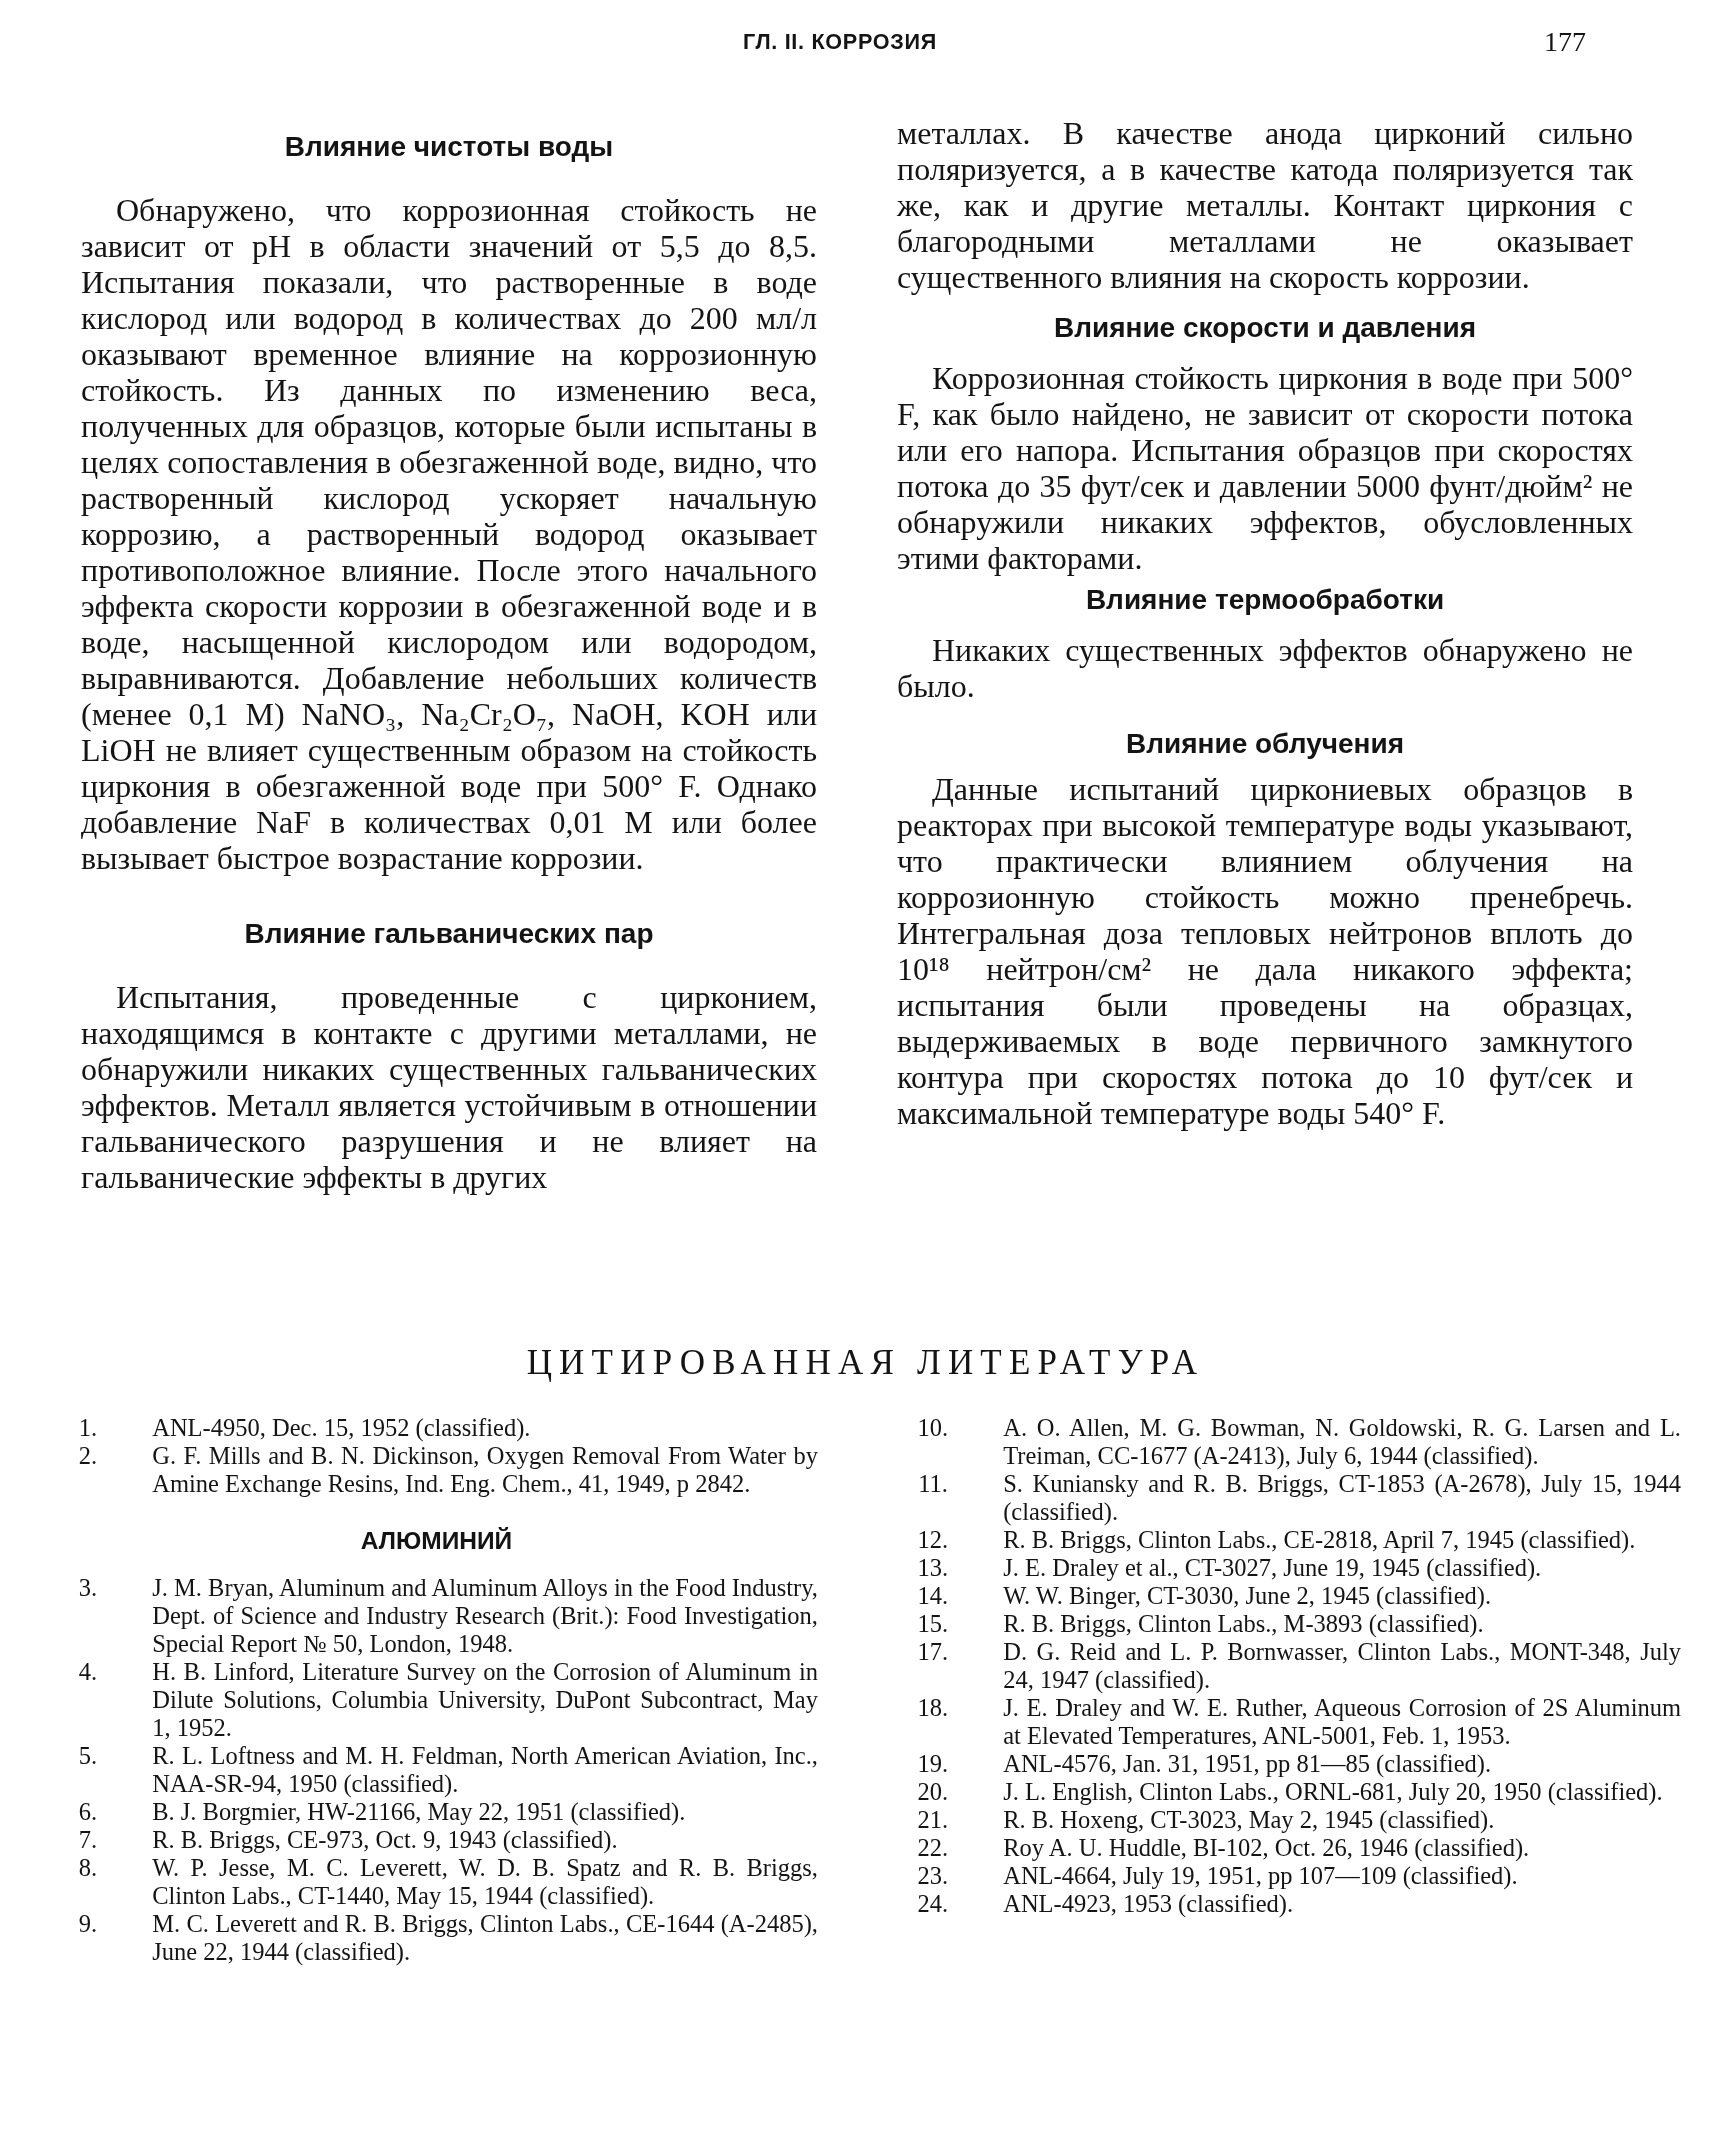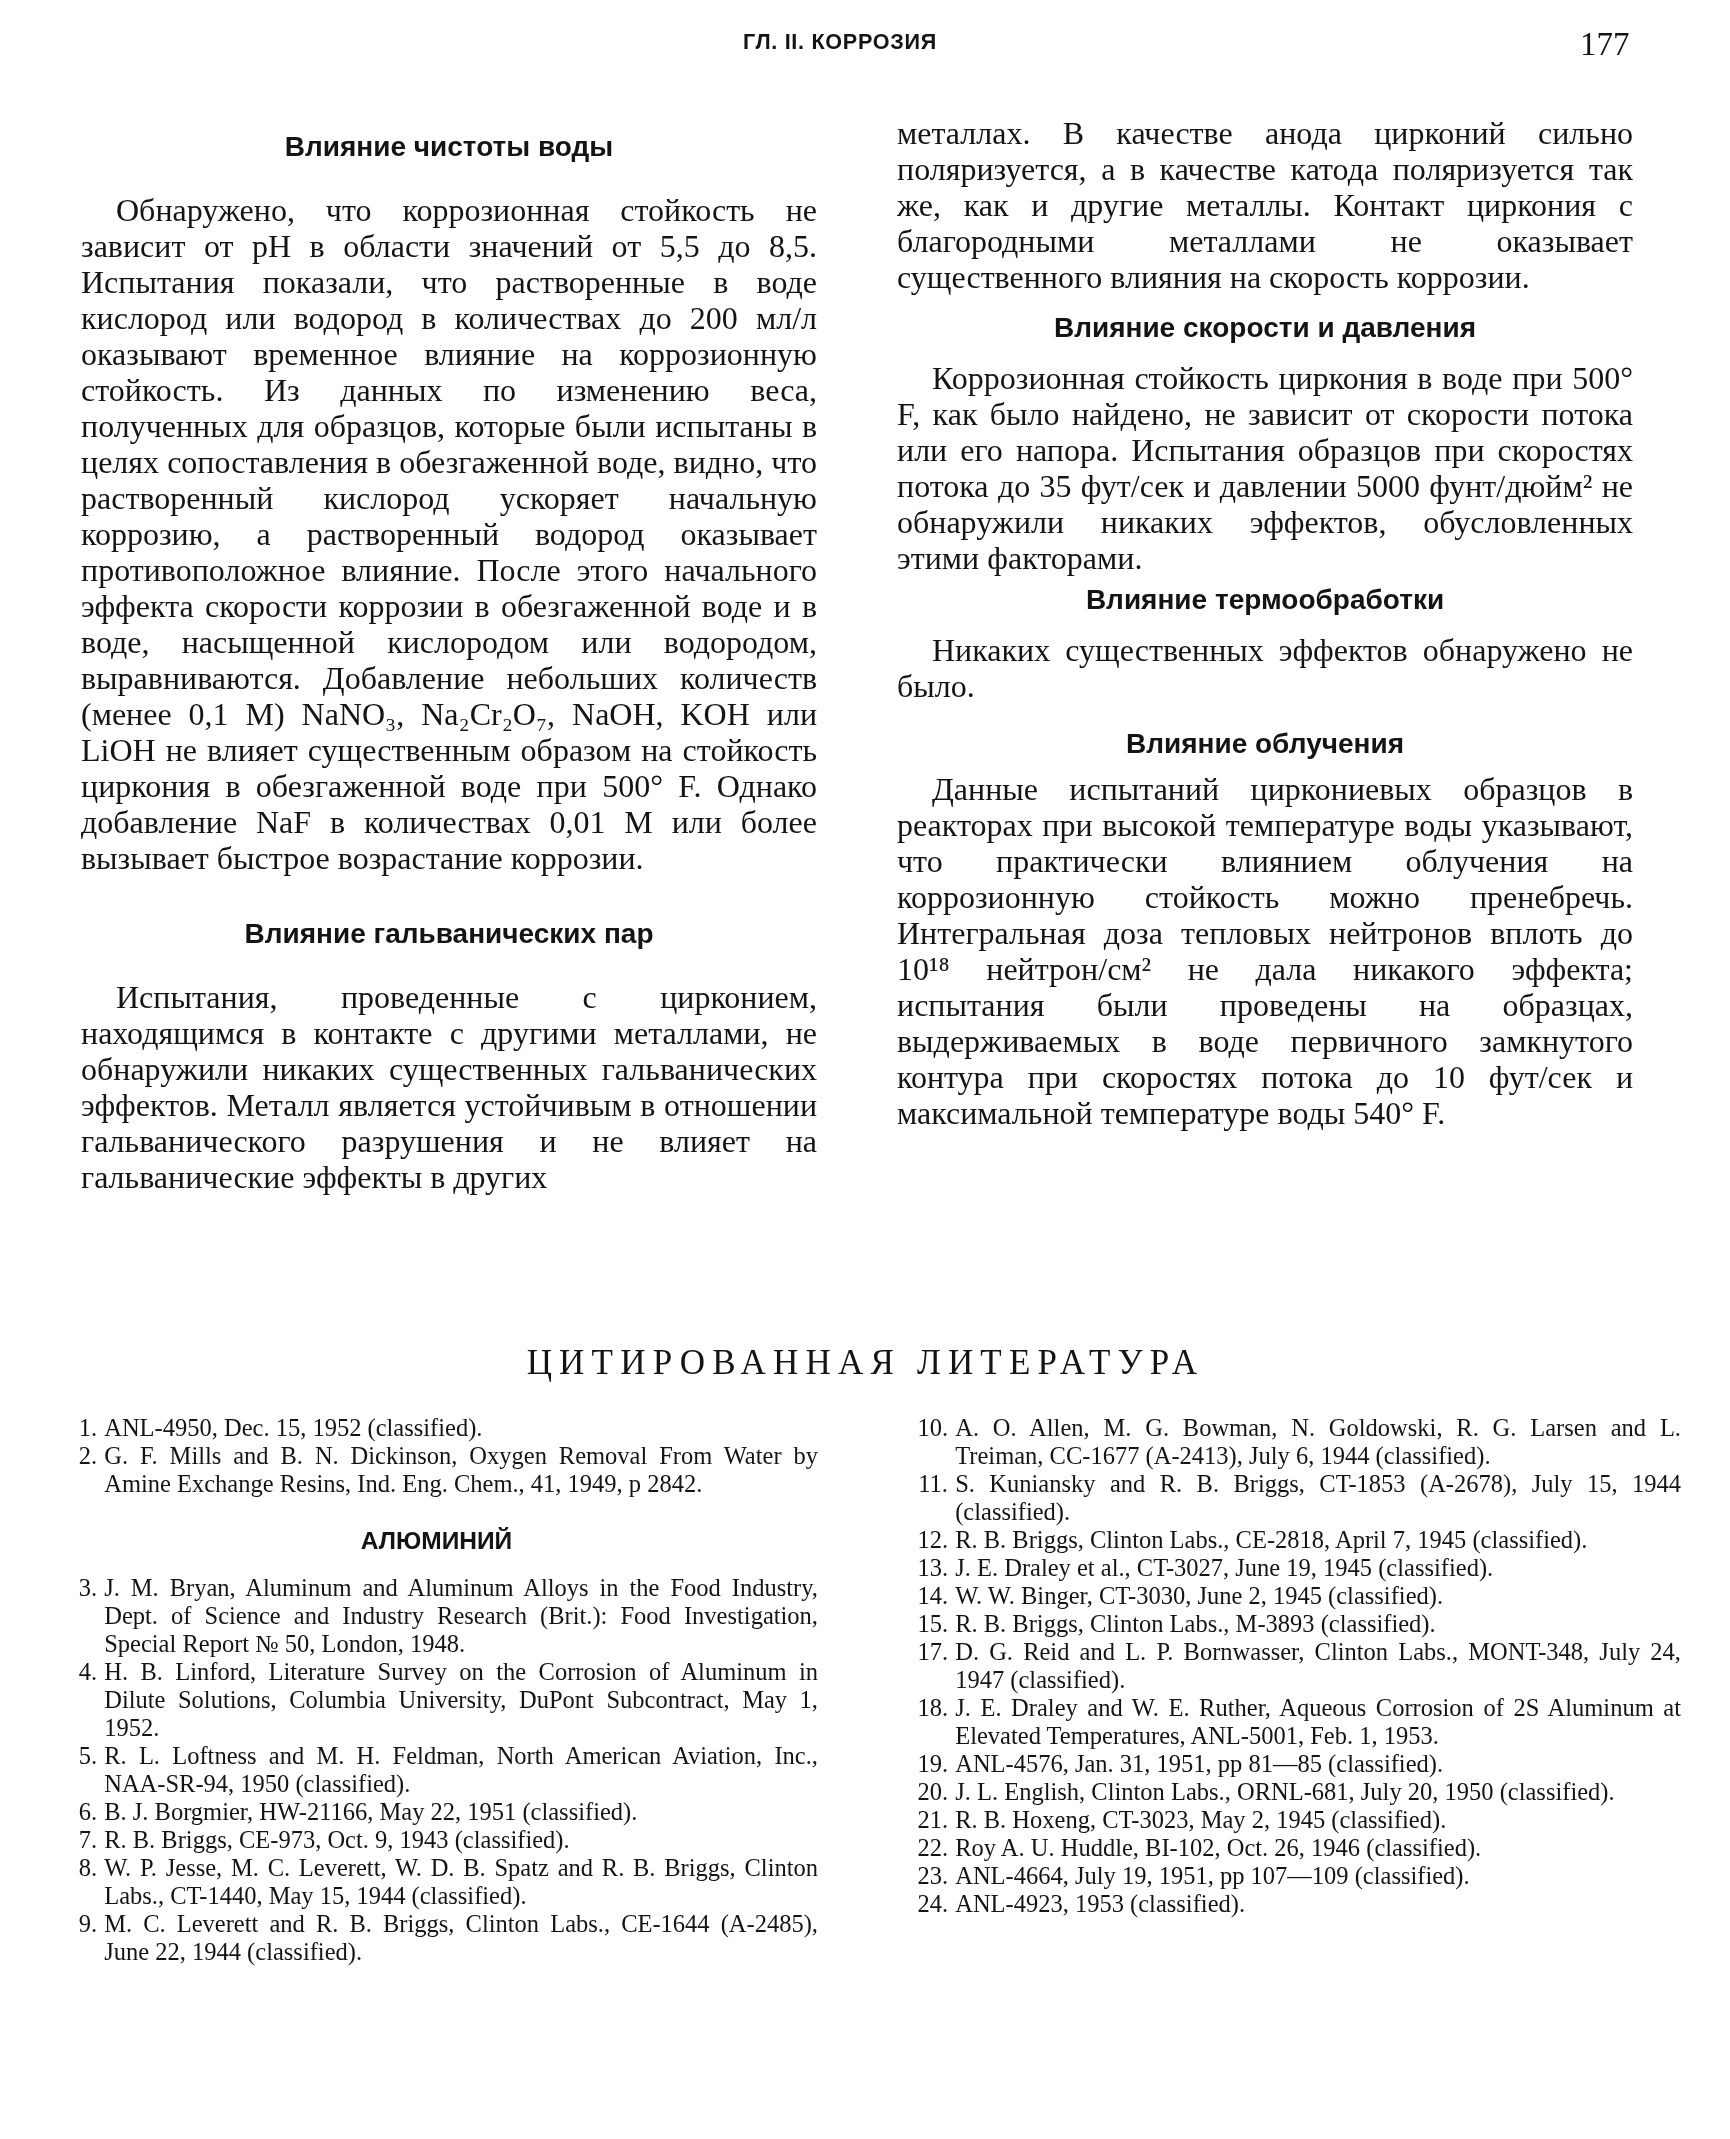--- a/index.html
+++ b/index.html
@@ -1,36 +1,36 @@
 <!DOCTYPE html>
 <html style="font-size:11.5px"><head>
 <meta charset="utf-8">
 <style>
   html, body { margin:0; padding:0; background:#ffffff; }
   body { width:1731px; height:2140px; position:relative; overflow:hidden; color:#141414;
          font-family:"Liberation Serif","DejaVu Serif",serif; }
   .running-head { position:absolute; top:29px; left:743px; font-family:"Liberation Sans","DejaVu Sans",sans-serif;
          font-weight:bold; font-size:21.6px; letter-spacing:0.7px; }
-  .page-num { position:absolute; top:26px; left:1580px; font-size:33px; }
+  .page-num { position:absolute; top:26px; left:1544px; font-size:28px; }
   .col { position:absolute; width:736px; }
   .col-left { left:81px; top:124px; }
   .col-right { left:897px; top:108px; }
   .heading { font-family:"Liberation Sans","DejaVu Sans",sans-serif; font-weight:bold; font-size:28px;
          text-align:center; margin:0; }
   .para { font-size:32px; line-height:36px; text-align:justify; margin:0; text-indent:35px; }
   .para.noindent { text-indent:0; }
   .refs-title { position:absolute; top:1343px; left:0; width:1731px; text-align:center; font-size:35px;
          letter-spacing:7.2px; font-weight:normal; }
   .ref-col { position:absolute; font-size:24.5px; line-height:28px; }
   .ref-col.left { left:55px; top:1414px; width:763px; }
   .ref-col.right { left:903px; top:1414px; width:778px; }
   .ref { display:flex; text-align:justify; }
   .ref-num { flex:0 0 auto; width:42px; text-align:right; padding-right:7.2px; }
   .ref-col.right .ref-num { width:45px; }
-  .ref-text { flex:1; }
+  .ref-text { flex:1;margin-left:48px; }
   .subhead { font-family:"Liberation Sans","DejaVu Sans",sans-serif; font-weight:bold; font-size:24.5px;
          text-align:center; margin:29px 0 19px 0; }
 </style>
 </head>
 <body>
 
 <div class="running-head">ГЛ. II. КОРРОЗИЯ</div>
 <div class="page-num">177</div>
 
 <div class="col col-left">

